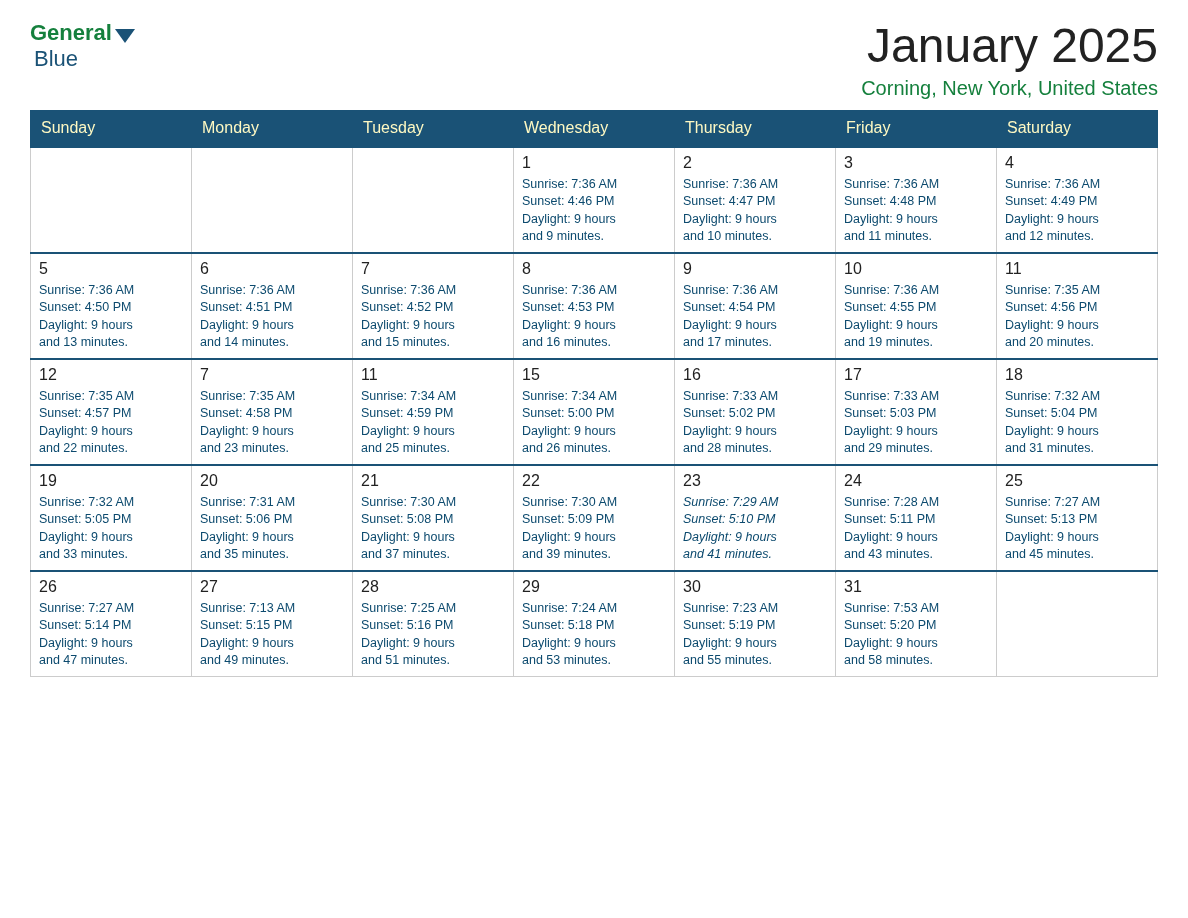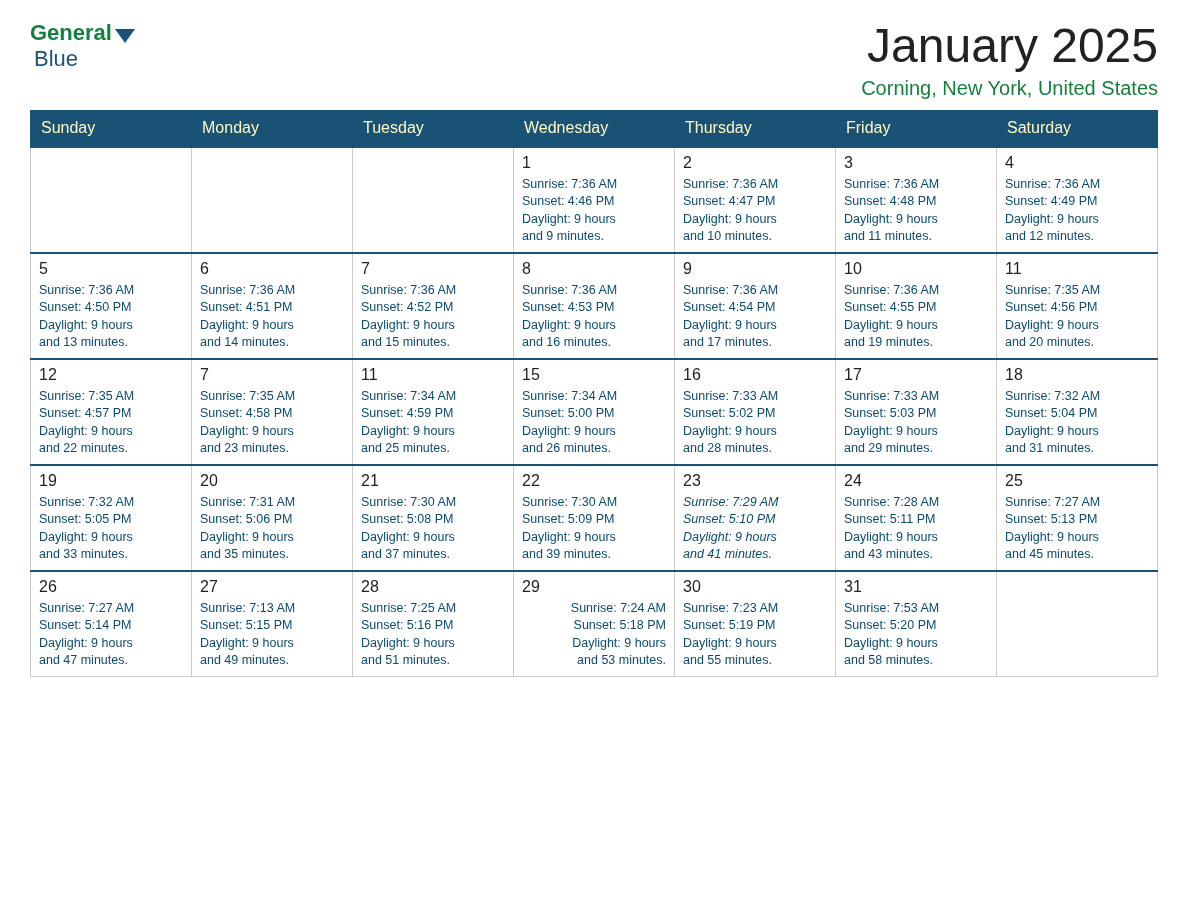--- a/index.html
+++ b/index.html
@@ -337,21 +337,21 @@
         </td>
         <td>
           <span class="day-number">28</span>
           <div class="day-info" style="white-space: pre-line;">Sunrise: 7:25 AM
 Sunset: 5:16 PM
 Daylight: 9 hours
 and 51 minutes.</div>
         </td>
         <td>
           <span class="day-number">29</span>
-          <div class="day-info" style="white-space: pre-line; text-align: right;">Sunrise: 7:24 AM
+          <div class="day-info" style="white-space: pre-line;">Sunrise: 7:24 AM
 Sunset: 5:18 PM
 Daylight: 9 hours
 and 53 minutes.</div>
         </td>
         <td>
           <span class="day-number">30</span>
           <div class="day-info" style="white-space: pre-line;">Sunrise: 7:23 AM
 Sunset: 5:19 PM
 Daylight: 9 hours
 and 55 minutes.</div>

